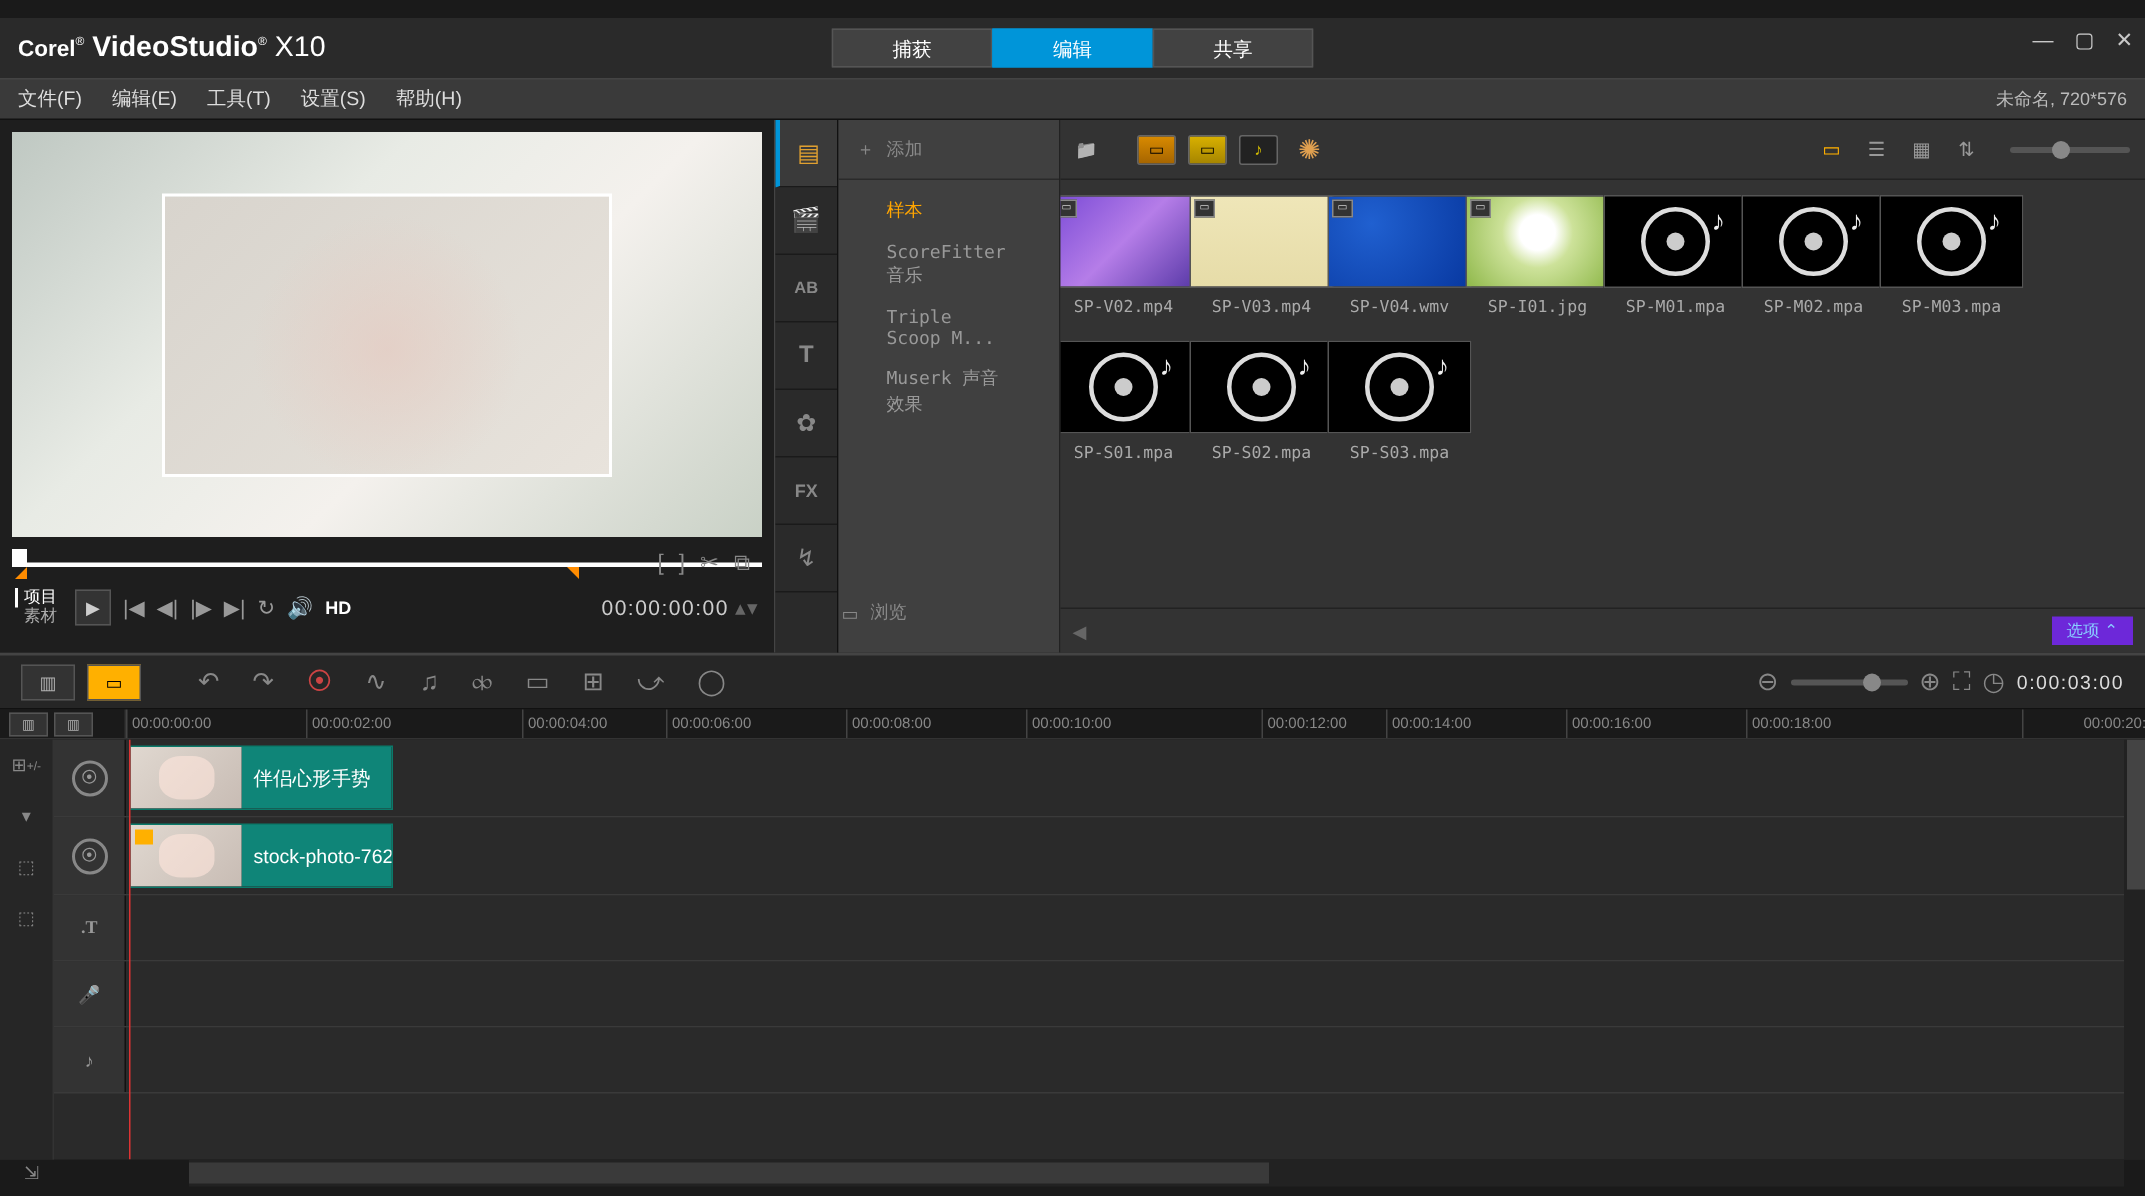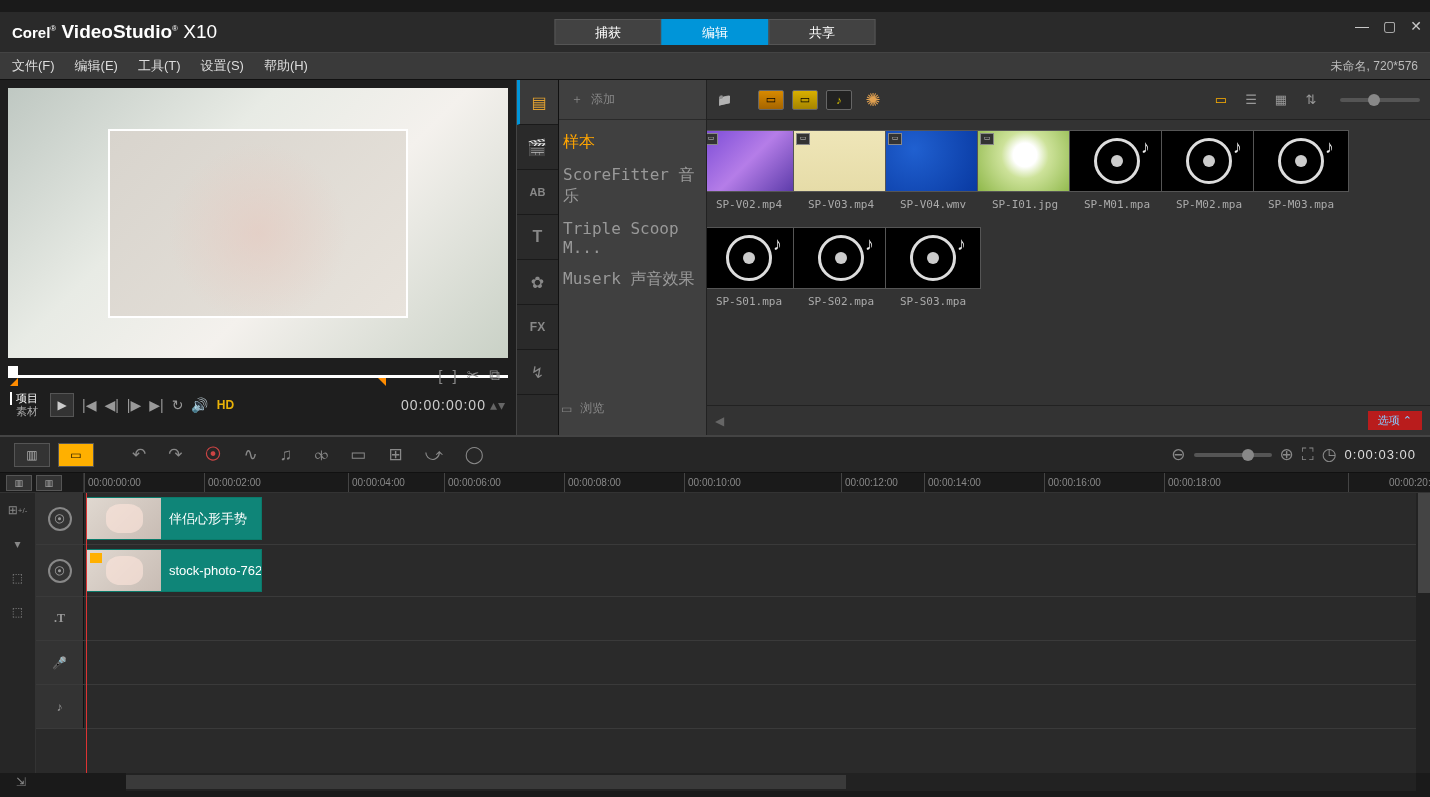--- a/index.html
+++ b/index.html
@@ -46,21 +46,21 @@
 .timecode { margin-left:auto; font-family:monospace; font-size:14px; color:#ccc; letter-spacing:1px; display:flex; align-items:center; gap:4px; }
 
 
 .library { flex:1; display:flex; background:#333; }
 .lib-tabs { width:42px; background:#2a2a2a; display:flex; flex-direction:column; border-right:1px solid #111; }
 .lib-tab { height:45px; display:flex; align-items:center; justify-content:center; color:#888; font-size:16px; cursor:pointer; border-bottom:1px solid #1a1a1a; }
 .lib-tab.active { background:#3a3a3a; border-left:3px solid #0095d9; }
 .lib-sub { width:148px; background:#404040; border-right:1px solid #222; }
 .lib-sub-head { height:40px; display:flex; align-items:center; padding:0 12px; color:#888; gap:8px; border-bottom:1px solid #2a2a2a; cursor:pointer; }
 .lib-sub-list { padding:6px 0; }
-.lib-sub-item { padding:6px 4px; font-family:monospace; font-size:16px; color:#999; cursor:pointer; }
+.lib-sub-item { padding:6px 32px; font-family:monospace; font-size:12px; color:#999; cursor:pointer; }
 .lib-sub-item.active { color:#ffa500; }
 .lib-content { flex:1; background:#333; display:flex; flex-direction:column; position:relative; }
 .lib-toolbar { height:40px; display:flex; align-items:center; padding:0 10px; gap:8px; border-bottom:1px solid #222; }
 .tool-chip { width:26px; height:20px; border:1px solid #666; border-radius:2px; display:inline-flex; align-items:center; justify-content:center; font-size:11px; cursor:pointer; }
 .tool-chip.video { background:linear-gradient(#d88a00,#a66500); color:#000; }
 .tool-chip.photo { background:linear-gradient(#d8b000,#a68500); color:#000; }
 .tool-chip.audio { background:#222; color:#d8c000; }
 .tool-chip.disc { color:#e0a050; border:none; font-size:18px; }
 .lib-toolbar .spacer { flex:1; }
 .view-btn { width:22px; height:18px; color:#999; font-size:13px; display:inline-flex; align-items:center; justify-content:center; cursor:pointer; }
@@ -69,21 +69,21 @@
 .slider-thumb { position:absolute; top:-4px; width:12px; height:12px; background:#888; border-radius:50%; }
 .lib-grid { flex:1; padding:10px 6px; display:flex; flex-wrap:wrap; gap:16px 20px; align-content:flex-start; overflow:auto; }
 .thumb { width:72px; display:flex; flex-direction:column; align-items:center; gap:6px; cursor:pointer; }
 .thumb-img { width:96px; height:62px; background:#000; border:1px solid #555; position:relative; overflow:hidden; }
 .thumb-img .marker { position:absolute; top:2px; left:2px; width:14px; height:12px; background:#333; border:1px solid #888; font-size:7px; text-align:center; color:#ccc; }
 .thumb-label { font-family:monospace; font-size:11px; color:#aaa; white-space:nowrap; }
 .aud-disc { width:46px; height:46px; border:3px solid #ddd; border-radius:50%; position:absolute; top:50%; left:50%; transform:translate(-50%,-50%); }
 .aud-disc::after { content:''; position:absolute; top:50%; left:50%; width:12px; height:12px; background:#ccc; border-radius:50%; transform:translate(-50%,-50%); }
 .aud-note { position:absolute; top:6px; right:14px; color:#eee; font-size:18px; }
 .lib-bottom { height:30px; display:flex; align-items:center; padding:0 8px; gap:8px; border-top:1px solid #222; }
-.lib-bottom .opt { margin-left:auto; background:#b91c1c; padding:2px 10px; font-size:11px; color:#8cf; cursor:pointer; }
+.lib-bottom .opt { margin-left:auto; background:#6d28d9; padding:2px 10px; font-size:11px; color:#8cf; cursor:pointer; }
 
 
 .tl-toolbar { height:38px; background:#262626; border-top:2px solid #444; border-bottom:1px solid #111; display:flex; align-items:center; padding:0 14px; gap:22px; }
 .tl-mode { display:flex; gap:8px; margin-right:16px; }
 .tl-mode-btn { width:36px; height:24px; border:1px solid #555; background:#333; display:flex; align-items:center; justify-content:center; cursor:pointer; }
 .tl-mode-btn.active { background:#ffb000; color:#000; }
 .tl-tool { color:#888; font-size:17px; cursor:pointer; }
 .tl-toolbar .spacer { flex:1; }
 .tl-zoom { display:flex; align-items:center; gap:8px; }
 .tl-zoom .track { width:78px; height:4px; background:#555; border-radius:2px; position:relative; }
@@ -179,21 +179,21 @@
         <div>项目</div>
         <div>素材</div>
       </div>
       <div class="play-btn">▶</div>
       <span class="trans-btn">|◀</span>
       <span class="trans-btn">◀|</span>
       <span class="trans-btn">|▶</span>
       <span class="trans-btn">▶|</span>
       <span class="trans-btn">↻</span>
       <span class="trans-btn">🔊</span>
-      <span class="trans-btn" style="font-size:12px;font-weight:bold;color:#eab308">HD</span>
+      <span class="trans-btn" style="font-size:12px;font-weight:bold;color:#ffffff">HD</span>
       <div class="timecode">
         <span>00:00:00:00</span>
           <span style="color:#666">▴▾</span>
       </div>
     </div>
   </div>
 
   <div class="library">
     <div class="lib-tabs">
       <div class="lib-tab active">

